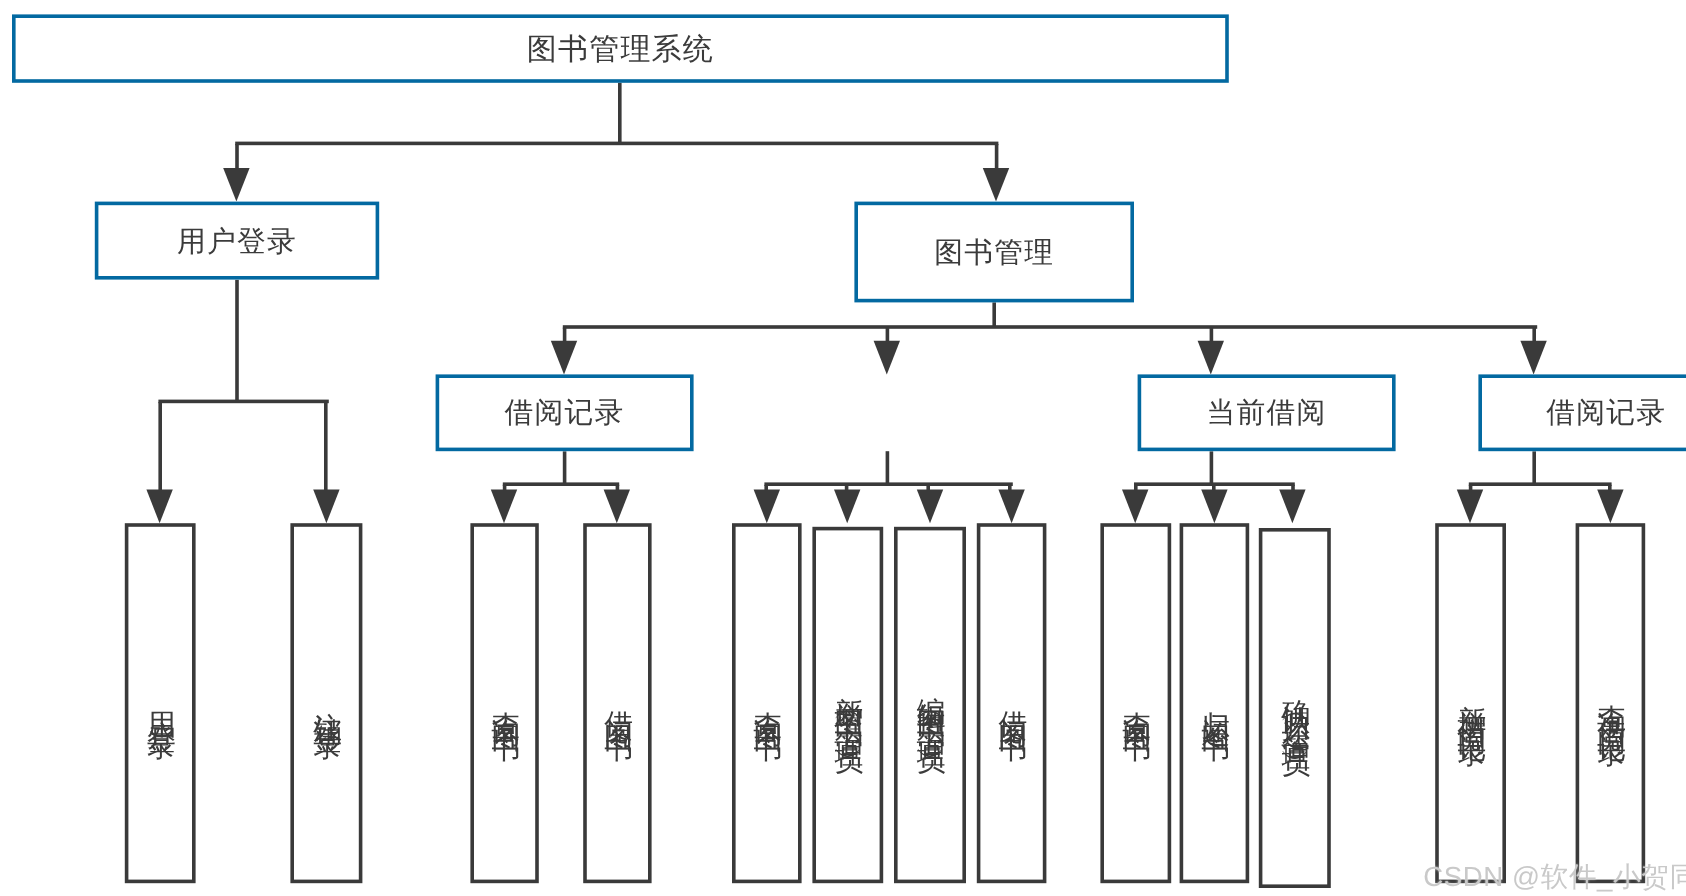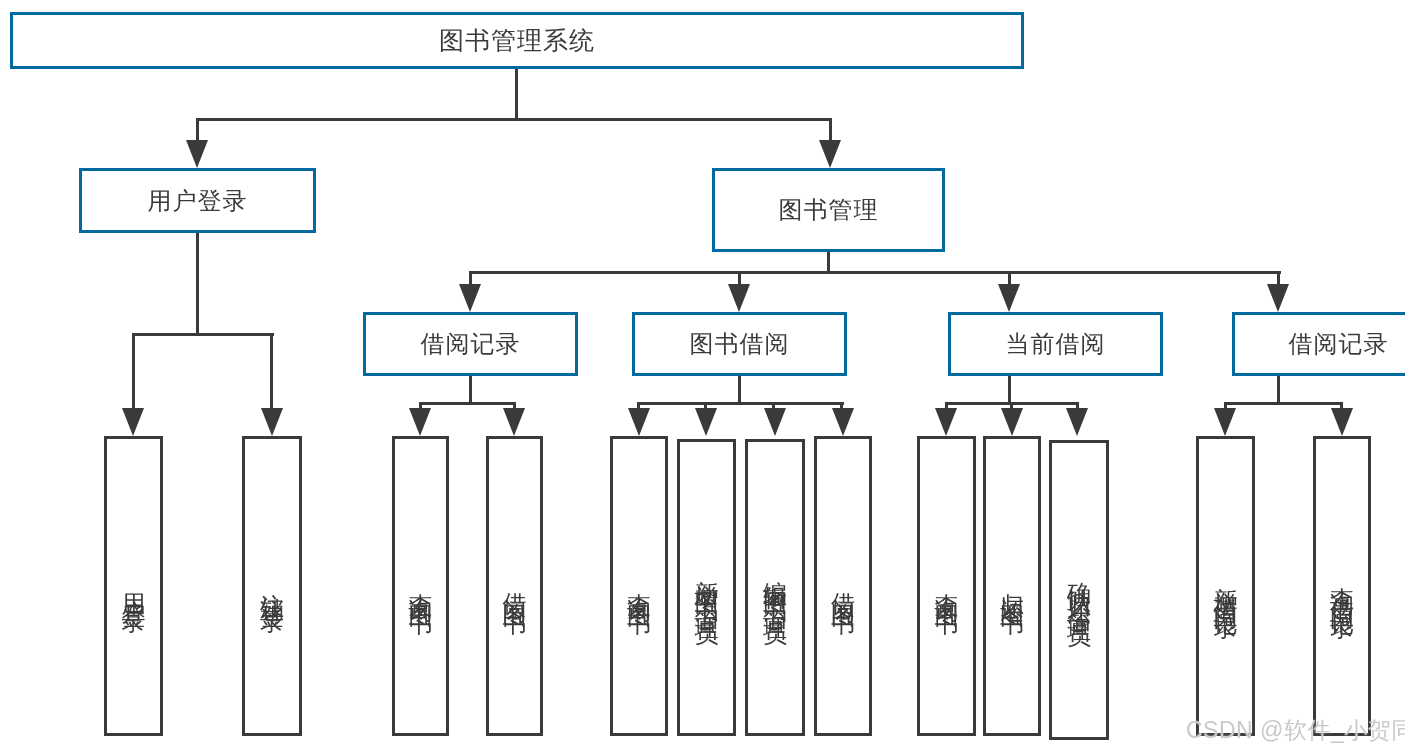--- a/index.html
+++ b/index.html
@@ -68,23 +68,20 @@
   <div class="head" style="left:459px;top:284px;"></div>
   <div class="line" style="left:738px;top:273px;width:3px;height:13px;"></div>
   <div class="head" style="left:728px;top:284px;"></div>
   <div class="line" style="left:1008px;top:273px;width:3px;height:13px;"></div>
   <div class="head" style="left:998px;top:284px;"></div>
   <div class="line" style="left:1277px;top:273px;width:3px;height:13px;"></div>
   <div class="head" style="left:1267px;top:284px;"></div>
 
   <div class="hbox" style="left:363px;top:312px;width:215px;height:64px;">
     <span>借阅记录</span>
-  </div>
-  <div class="hbox" style="left:632px;top:312px;width:215px;height:64px;">
-    <span>图书借阅</span>
   </div>
   <div class="hbox" style="left:902px;top:312px;width:215px;height:64px;margin-left:46px;">
     <span>当前借阅</span>
   </div>
   <div class="hbox" style="left:1232px;top:312px;width:213px;height:64px;">
     <span>借阅记录</span>
   </div>
 
   <div class="line" style="left:469px;top:376px;width:3px;height:28px;"></div>
   <div class="line" style="left:419px;top:402px;width:97px;height:3px;"></div>

